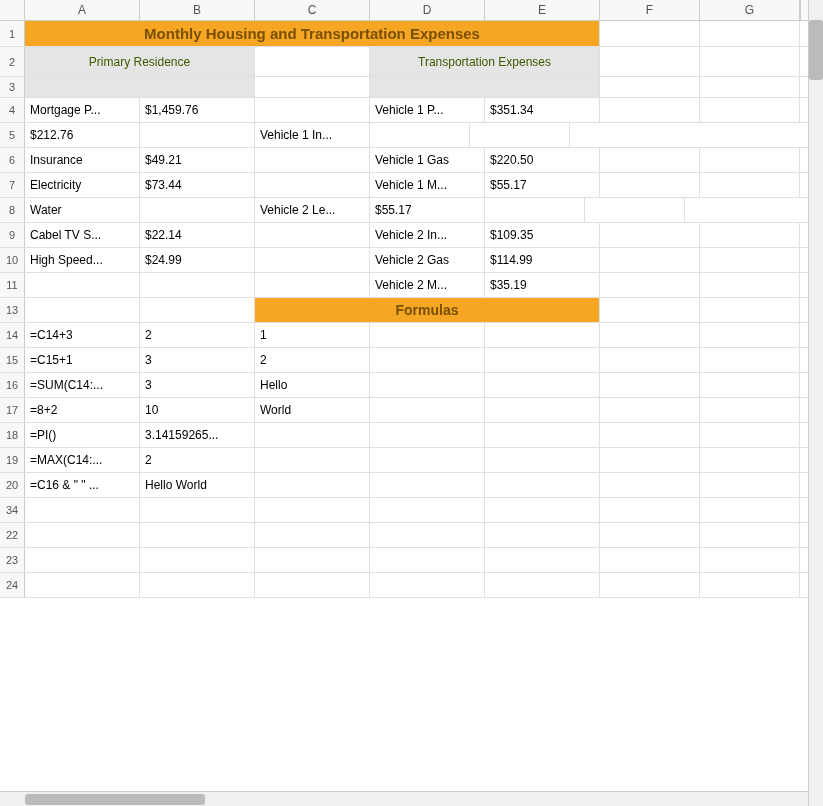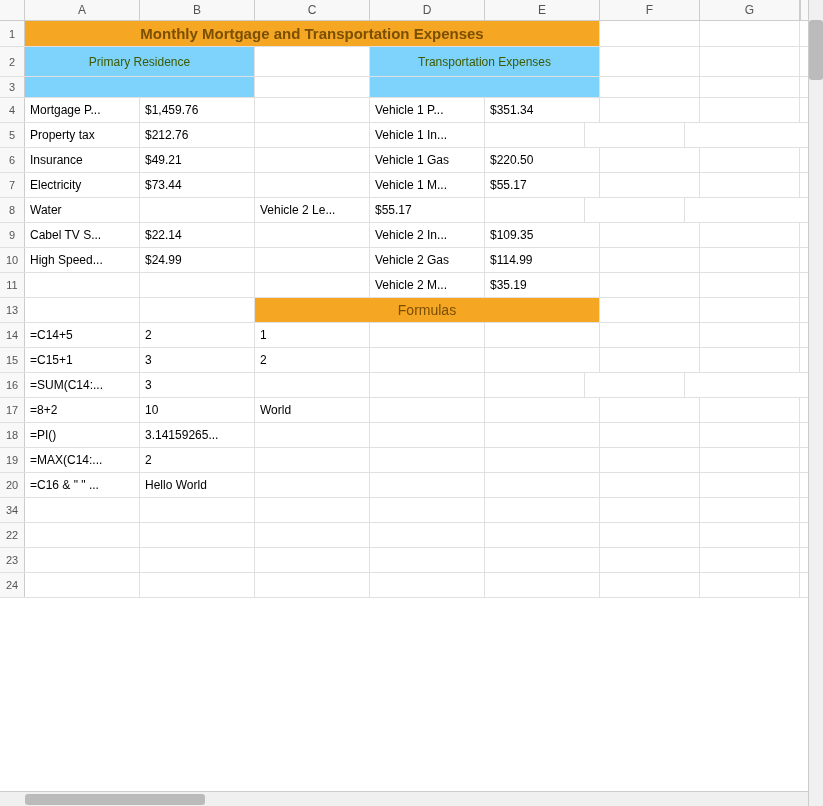--- a/index.html
+++ b/index.html
@@ -100,32 +100,32 @@
       font-weight: bold;
       font-size: 15px;
       text-align: center;
       justify-content: center;
       width: 575px; 
       min-width: 575px;
     }
 
     
     .green-header {
-      background: #7dd3fc;
+      background: #e5e5e5;
       color: #3d5a00;
       font-size: 12px;
       justify-content: center;
     }
 
     
     .yellow-header {
       background: #f5a623;
       color: #7b4f00;
       font-size: 14px;
-      font-weight: normal;
+      font-weight: bold;
       text-align: center;
       justify-content: center;
       width: 460px;
       min-width: 460px;
     }
 
     .scrollbar-area {
       position: absolute;
       right: 0;
       top: 0;
@@ -188,21 +188,21 @@
     <div class="col-header header-col-e">E</div>
     <div class="col-header header-col-f">F</div>
     <div class="col-header header-col-g">G</div>
     <div style="width:15px;background:#f8f8f8;border-left:1px solid #ccc;"></div>
   </div>
 
   <div class="spreadsheet-body">
 
     <div class="spreadsheet-row">
       <div class="row-num">1</div>
-      <div class="cell title-cell">Monthly Mortgage and Transportation Expenses</div>
+      <div class="cell title-cell">Monthly Housing and Transportation Expenses</div>
       <div class="cell cell-f empty-cell"></div>
       <div class="cell cell-g empty-cell"></div>
     </div>
 
     <div class="spreadsheet-row" style="min-height:30px;">
       <div class="row-num">2</div>
       <div class="cell green-header merged-primary">Primary Residence</div>
       <div class="cell cell-c empty-cell"></div>
       <div class="cell green-header merged-transport">Transportation Expenses</div>
       <div class="cell cell-f empty-cell"></div>
@@ -224,21 +224,20 @@
       <div class="cell cell-b">$1,459.76</div>
       <div class="cell cell-c empty-cell"></div>
       <div class="cell cell-d">Vehicle 1 P...</div>
       <div class="cell cell-e">$351.34</div>
       <div class="cell cell-f empty-cell"></div>
       <div class="cell cell-g empty-cell"></div>
     </div>
 
     <div class="spreadsheet-row">
       <div class="row-num">5</div>
-      <div class="cell cell-a">Property tax</div>
       <div class="cell cell-b">$212.76</div>
       <div class="cell cell-c empty-cell"></div>
       <div class="cell cell-d">Vehicle 1 In...</div>
       <div class="cell cell-f empty-cell"></div>
       <div class="cell cell-g empty-cell"></div>
     </div>
 
     <div class="spreadsheet-row">
       <div class="row-num">6</div>
       <div class="cell cell-a">Insurance</div>
@@ -309,21 +308,21 @@
       <div class="row-num">13</div>
       <div class="cell cell-a empty-cell"></div>
       <div class="cell cell-b empty-cell"></div>
       <div class="cell yellow-header" style="width:345px;min-width:345px;">Formulas</div>
       <div class="cell cell-f empty-cell"></div>
       <div class="cell cell-g empty-cell"></div>
     </div>
 
     <div class="spreadsheet-row">
       <div class="row-num">14</div>
-      <div class="cell cell-a">=C14+5</div>
+      <div class="cell cell-a">=C14+3</div>
       <div class="cell cell-b">2</div>
       <div class="cell cell-c">1</div>
       <div class="cell cell-d empty-cell"></div>
       <div class="cell cell-e empty-cell"></div>
       <div class="cell cell-f empty-cell"></div>
       <div class="cell cell-g empty-cell"></div>
     </div>
 
     <div class="spreadsheet-row">
       <div class="row-num">15</div>
@@ -333,20 +332,21 @@
       <div class="cell cell-d empty-cell"></div>
       <div class="cell cell-e empty-cell"></div>
       <div class="cell cell-f empty-cell"></div>
       <div class="cell cell-g empty-cell"></div>
     </div>
 
     <div class="spreadsheet-row">
       <div class="row-num">16</div>
       <div class="cell cell-a">=SUM(C14:...</div>
       <div class="cell cell-b">3</div>
+      <div class="cell cell-c">Hello</div>
       <div class="cell cell-d empty-cell"></div>
       <div class="cell cell-e empty-cell"></div>
       <div class="cell cell-f empty-cell"></div>
       <div class="cell cell-g empty-cell"></div>
     </div>
 
     <div class="spreadsheet-row">
       <div class="row-num">17</div>
       <div class="cell cell-a">=8+2</div>
       <div class="cell cell-b">10</div>

